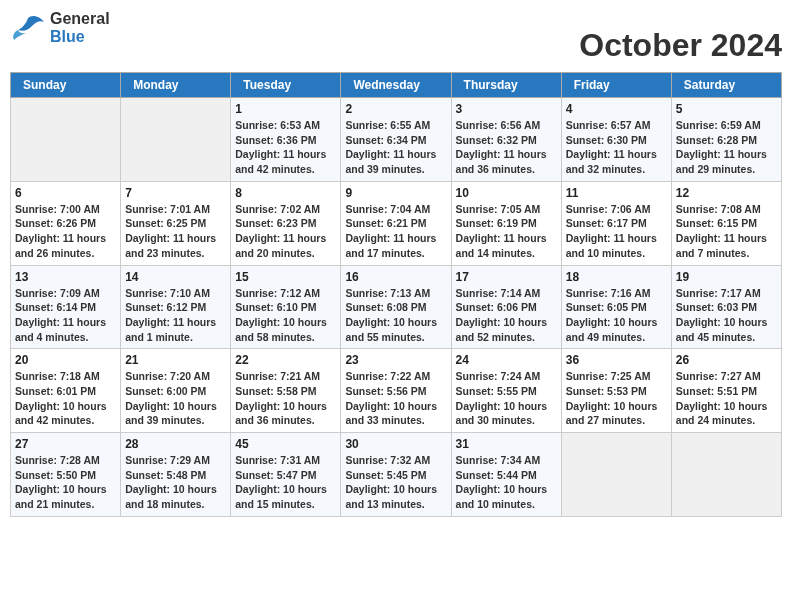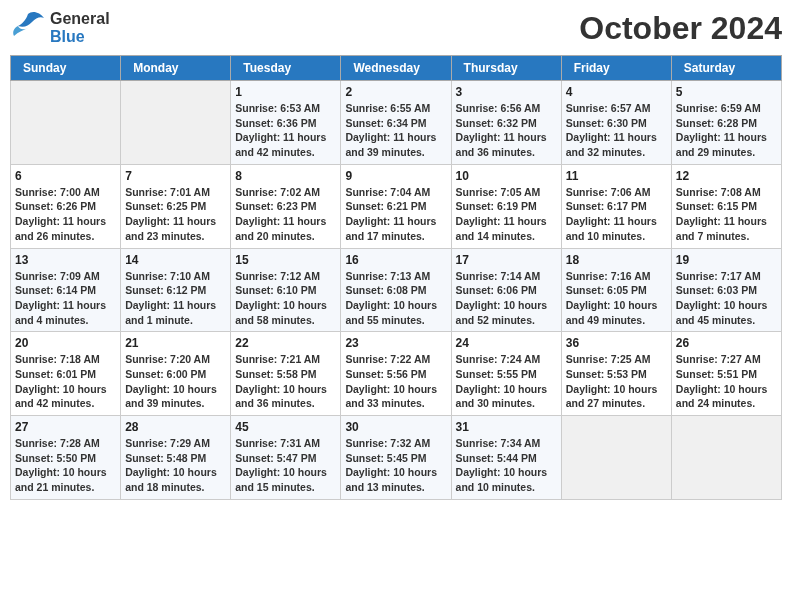--- a/index.html
+++ b/index.html
@@ -11,34 +11,35 @@
       padding: 10px;
     }
     .header-area {
       display: flex;
       justify-content: space-between;
       align-items: flex-start;
       margin-bottom: 8px;
     }
     .logo {
       display: flex;
-      align-items: flex-start;
+      align-items: flex-end;
       gap: 4px;
     }
     .logo-bird {
       width: 36px;
       height: 32px;
     }
     .title-area {
       text-align: right;
     }
     .month-title {
       font-size: 32px;
       font-weight: bold;
       color: #333;
+      margin-top: 17px;
     }
     .subtitle {
       font-size: 14px;
       color: #555;
     }
     table {
       width: 100%;
       border-collapse: collapse;
       font-size: 11px;
     }

